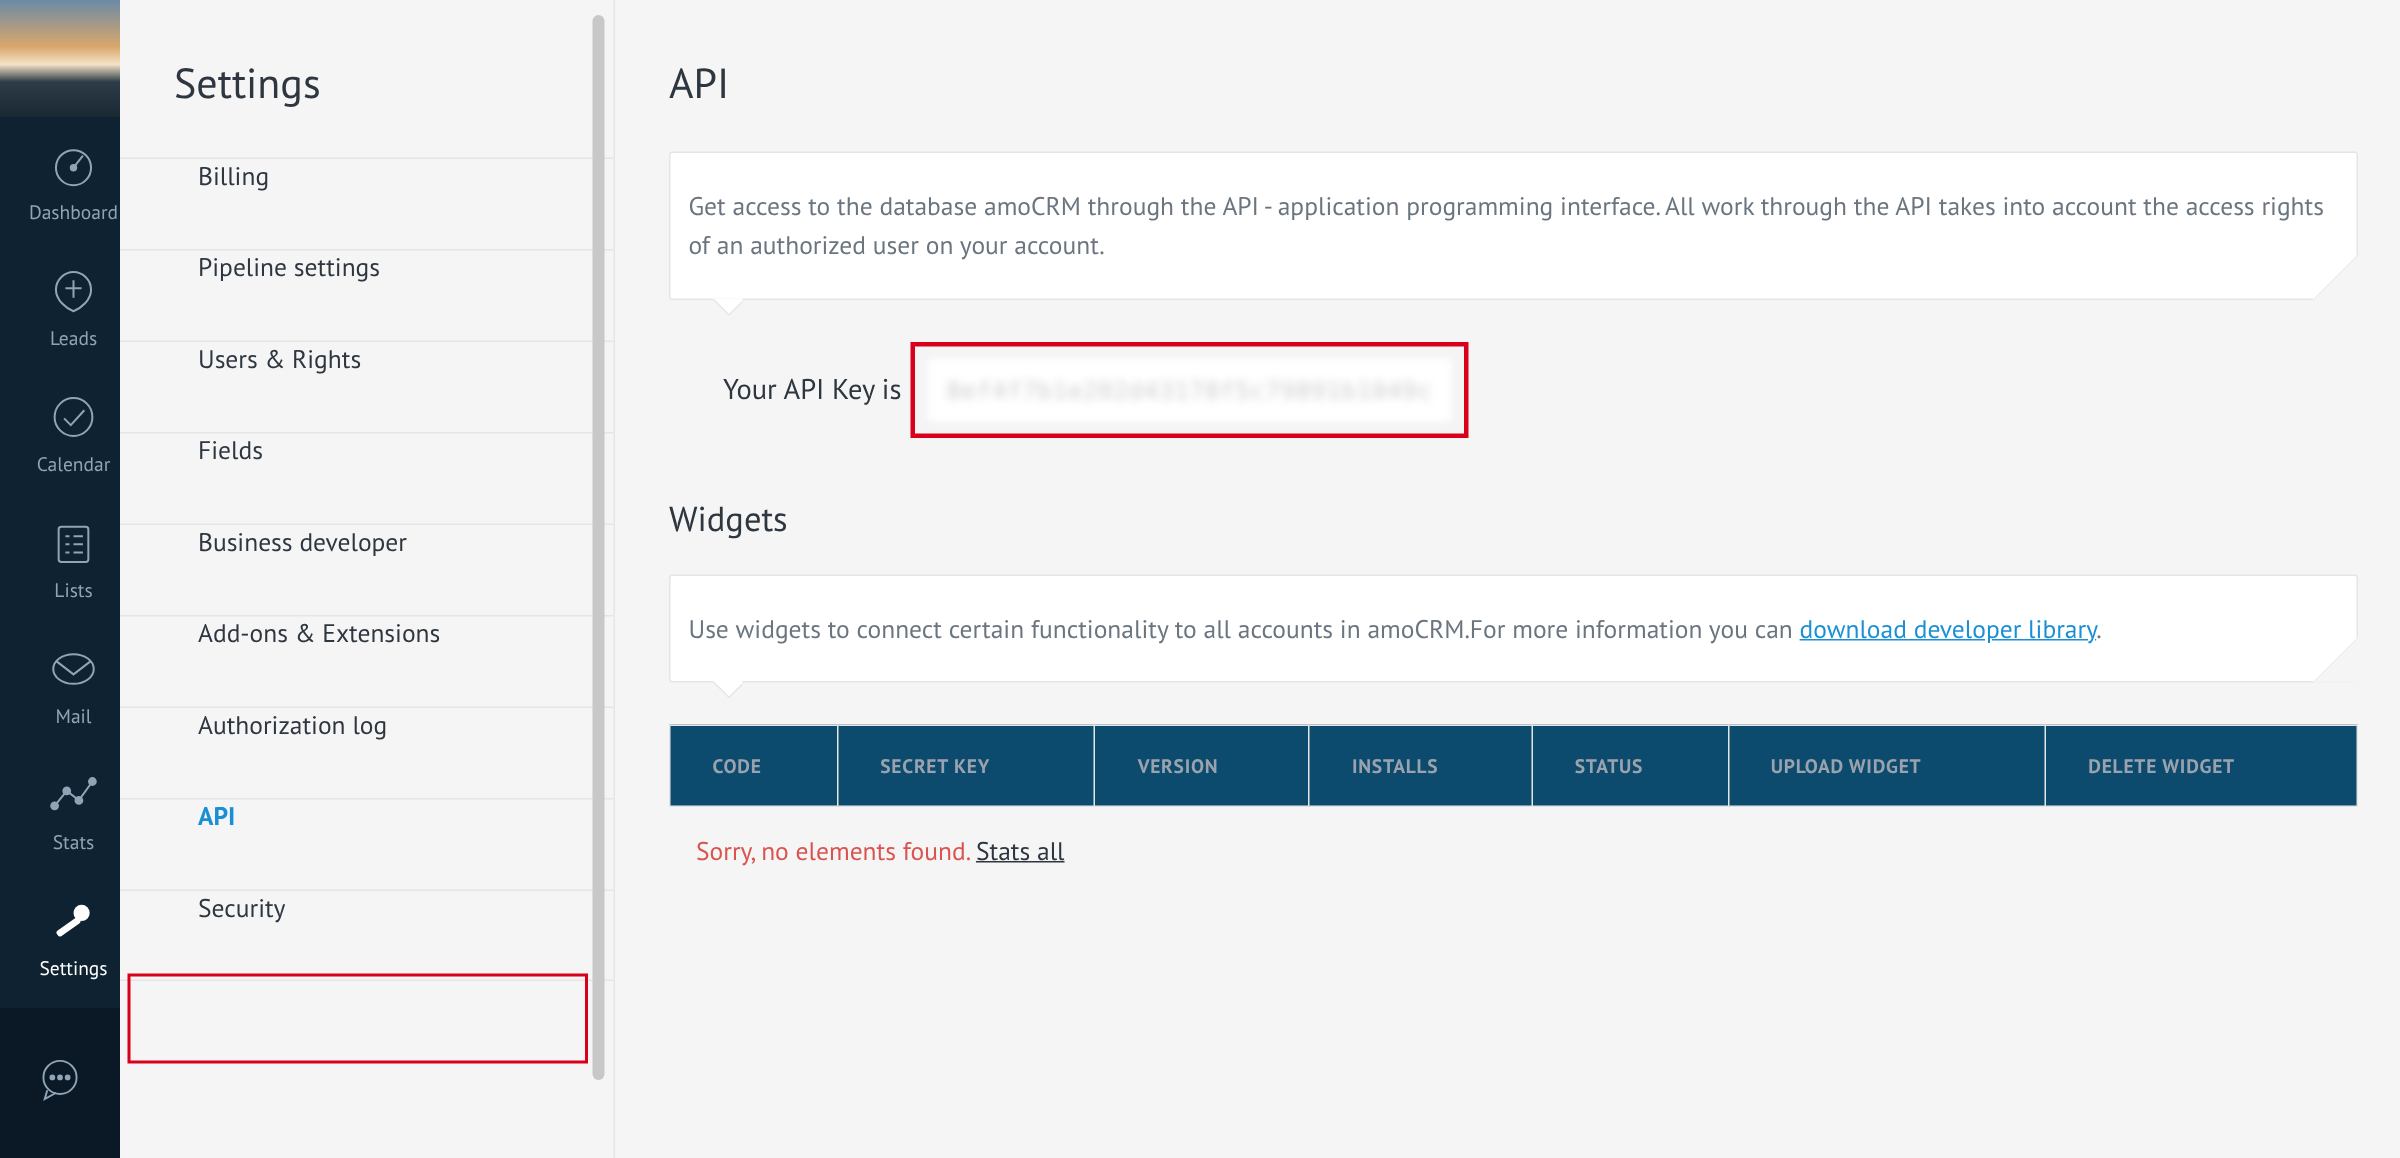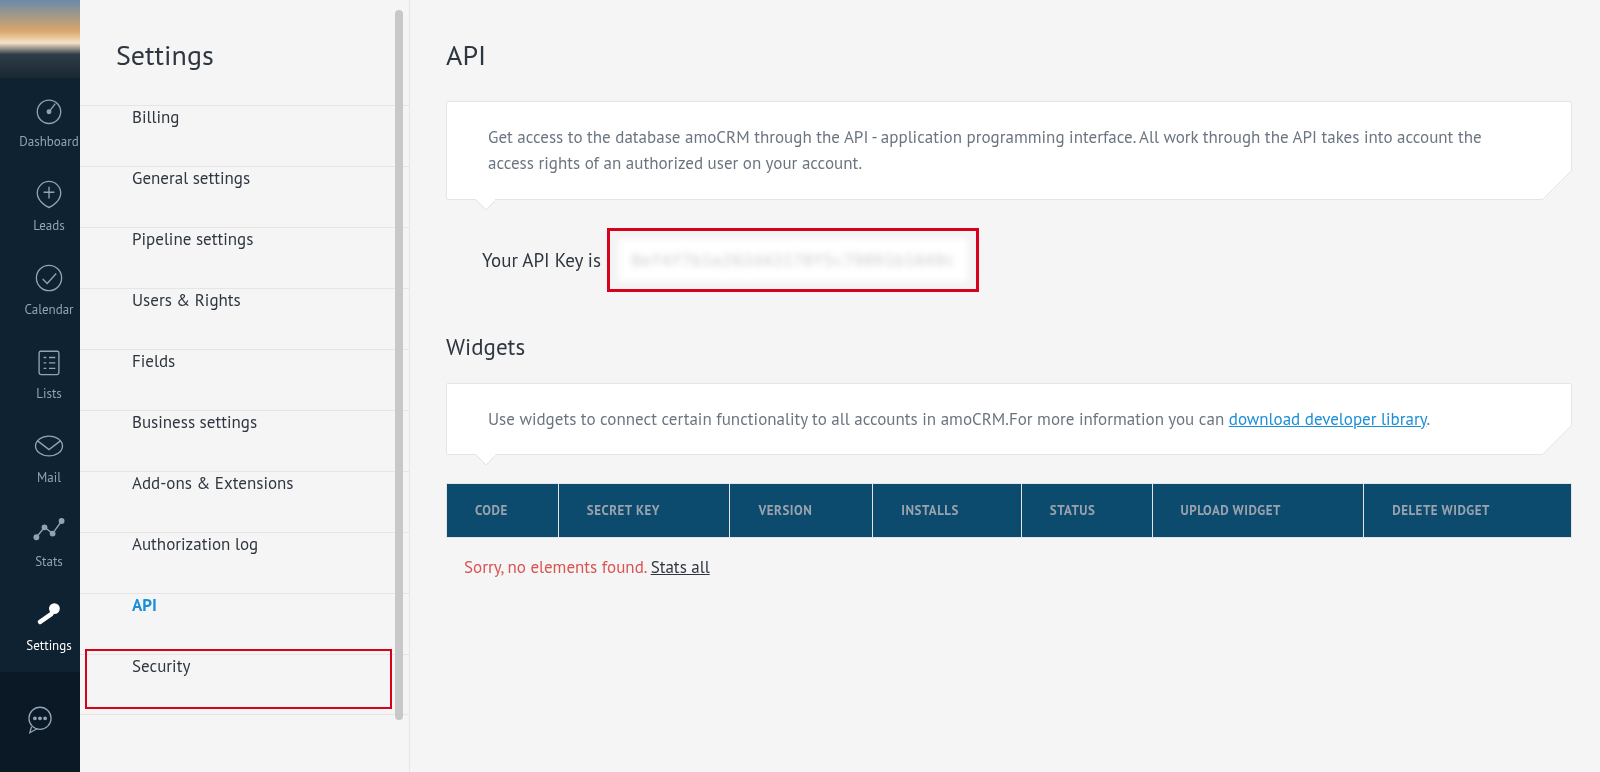--- a/index.html
+++ b/index.html
@@ -21,21 +21,21 @@
 .side-item { height:61px; display:flex; align-items:flex-start; padding-left:52px; font-size:17px; color:#2e3640; border-top:1px solid #e5e5e5; cursor:pointer; }
 .side-item:last-child { border-bottom:1px solid #e5e5e5; }
 .side-item.active { color:#1b8fd6; font-weight:600; position:relative; }
 .side-highlight { border:2px solid #d9001b; position:absolute; pointer-events:none; }
 .side-scroll-thumb { position:absolute; left:395px; top:10px; width:8px; height:710px; background:#c8c8c8; border-radius:4px; }
 
 
 .main { position:absolute; left:418px; top:0; right:0; height:772px; padding:36px 28px 0 28px; background:#f5f5f5; overflow:hidden; }
 .page-title { font-size:28px; color:#2e3640; font-weight:400; margin-bottom:28px; }
 
-.info-box { position:relative; background:#fff; border:1px solid #e5e5e5; border-radius:2px; padding:22px 41px; font-size:17px; color:#6b7580; line-height:1.55; margin-bottom:28px; }
+.info-box { position:relative; background:#fff; border:1px solid #e5e5e5; border-radius:2px; padding:22px 12px; font-size:17px; color:#6b7580; line-height:1.55; margin-bottom:28px; }
 .info-box .fold { position:absolute; right:-1px; bottom:-1px; width:30px; height:30px; background:linear-gradient(135deg,#fff 0%,#fff 49%,#e5e5e5 50%,#f5f5f5 51%,#f5f5f5 100%); }
 .info-box .tail { position:absolute; left:28px; bottom:-12px; width:20px; height:12px; overflow:hidden; }
 .info-box .tail::after { content:""; position:absolute; left:2px; top:-10px; width:16px; height:16px; background:#fff; border:1px solid #e5e5e5; transform:rotate(45deg); }
 .info-box a { color:#1b8fd6; text-decoration:underline; }
 
 .api-key-row { display:flex; align-items:center; font-size:19px; color:#2e3640; margin-bottom:40px;margin-left:36px; }
 .api-key-box { position:relative; margin-left:6px; border:3px solid #d9001b; padding:6px; }
 .api-key-field { display:inline-block; height:46px; line-height:46px; padding:0 14px; background:#fff; border:1px solid #e2e2e2; color:#ccc; font-family:monospace; font-size:16px; letter-spacing:0.5px; filter:blur(3px); user-select:none; }
 
 .h2 { font-size:23px; color:#2e3640; font-weight:400; margin-bottom:22px; }
@@ -138,33 +138,30 @@
     </span>
   </div>
 </div>
 
 <div class="side">
   <div class="side-title">Settings</div>
   <div class="side-item">
       <span>Billing</span>
     </div>
   <div class="side-item">
-      <span>General settings</span>
-    </div>
-  <div class="side-item">
       <span>Pipeline settings</span>
     </div>
   <div class="side-item">
       <span>Users &amp; Rights</span>
     </div>
   <div class="side-item">
       <span>Fields</span>
     </div>
   <div class="side-item">
-      <span>Business settings</span>
+      <span>Business developer</span>
     </div>
   <div class="side-item">
       <span>Add-ons &amp; Extensions</span>
     </div>
   <div class="side-item">
       <span>Authorization log</span>
     </div>
   <div class="side-item active">
       <span>API</span>
     </div>

